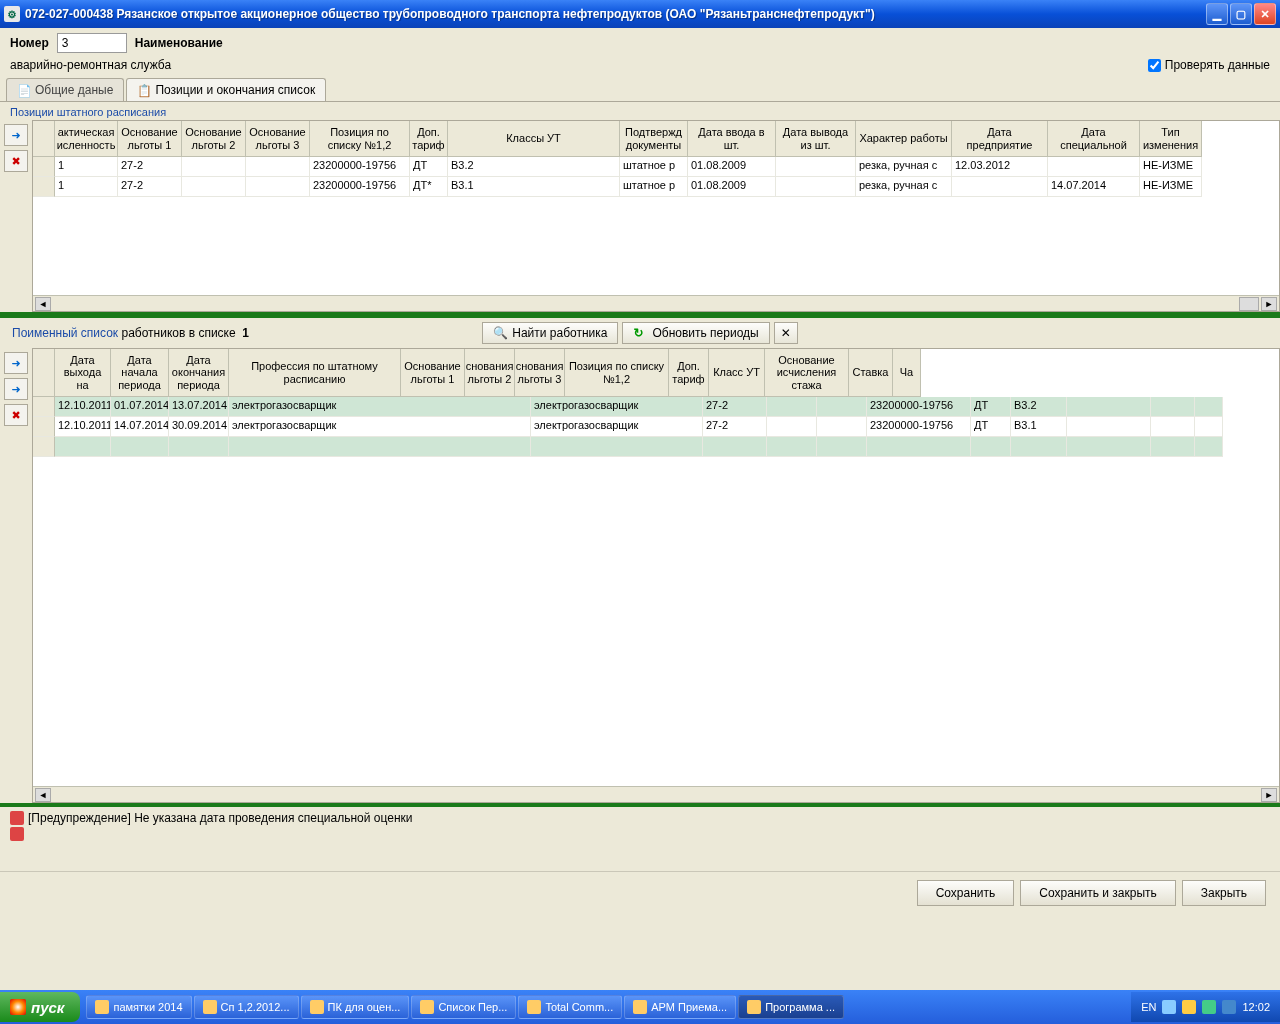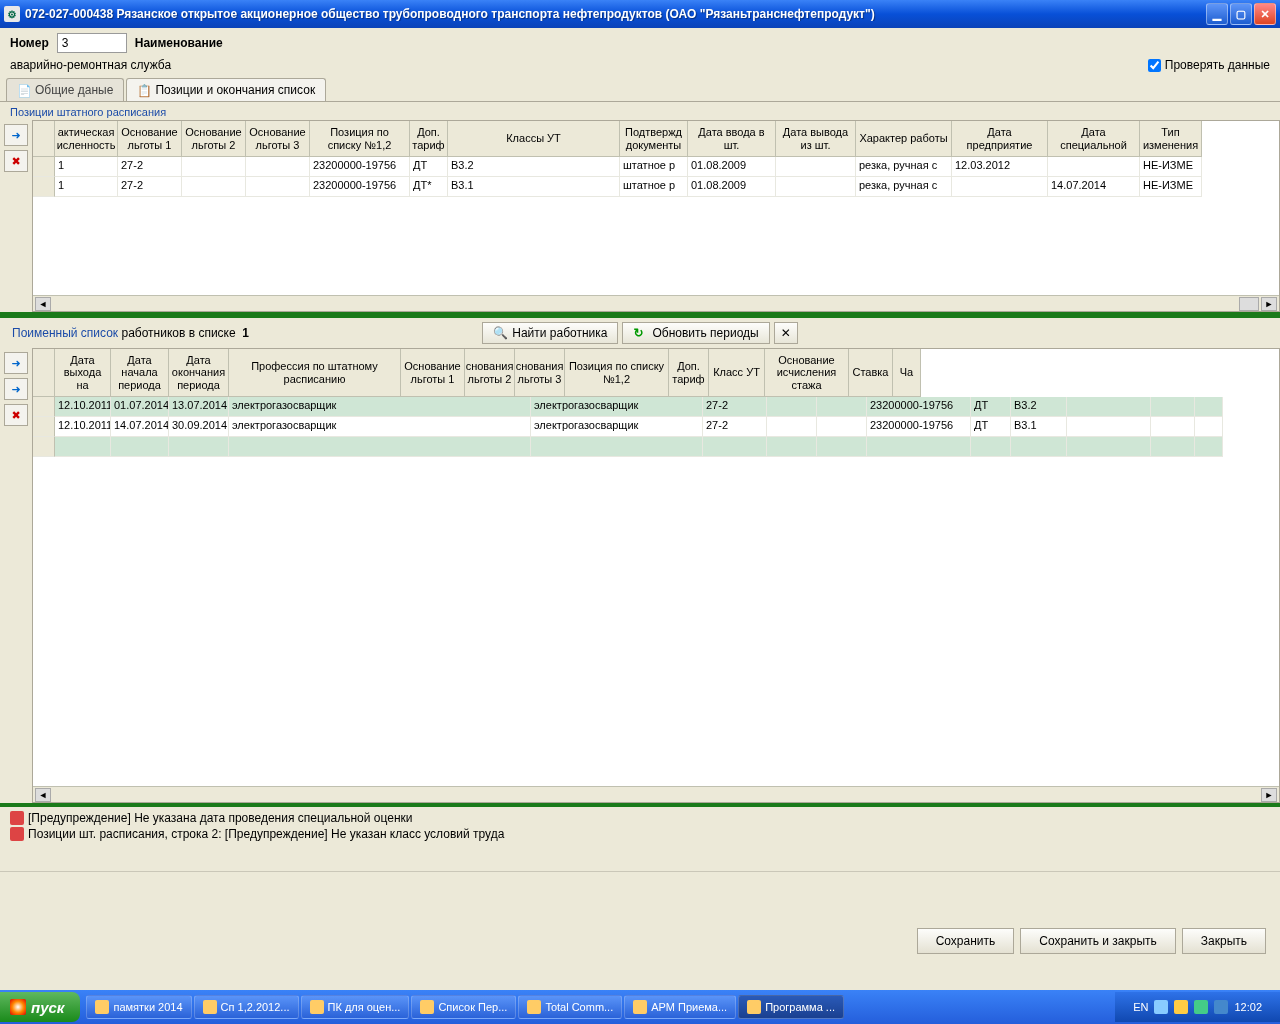--- a/index.html
+++ b/index.html
@@ -52,30 +52,30 @@
 .tb-btn { border:1px solid #aca899; background:linear-gradient(#fdfdfb,#e8e6d8); padding:3px 10px; font-size:12px; display:flex;align-items:center;gap:5px;cursor:pointer;}
 .tb-btn.icon-only{padding:3px 6px;}
 
 .sep-green{height:4px;background:#1a7a1a;}
 
 .warnings { padding:4px 10px; font-size:12px; color:#000; background:#ece9d8;}
 .warnings .warn-line{display:flex;align-items:center;gap:4px;margin-bottom:2px;}
 .warn-icon{width:14px;height:14px;background:#d44;border-radius:2px;display:inline-block;}
 
 .bottom-btns { display:flex; justify-content:flex-end; gap:6px; padding:8px 14px; background:#ece9d8; border-top:1px solid #cac7b8;}
-.bottom-btns button { border:1px solid #aca899; background:linear-gradient(#fdfdfb,#e4e1d2); padding:5px 18px;font-size:12px;cursor:pointer;margin-top:48px;}
+.bottom-btns button { border:1px solid #aca899; background:linear-gradient(#fdfdfb,#e4e1d2); padding:5px 18px;font-size:12px;cursor:pointer;}
 
 .taskbar { position:absolute; bottom:0; left:0; right:0; height:34px; background:linear-gradient(#3a82f7,#245edb); display:flex;align-items:center;font-size:11px;color:#fff;}
 .start-btn{ height:30px; padding:0 16px 0 10px; background:linear-gradient(#5fb85f,#1a8a1a); font-weight:bold; font-style:italic; font-size:15px; display:flex;align-items:center;gap:5px; border-radius:0 8px 8px 0;}
 .start-orb{width:16px;height:16px;background:radial-gradient(#fff,#f80,#d00);border-radius:2px;}
 .task-items{display:flex;gap:2px;margin-left:6px;flex:1;overflow:hidden;}
 .task-item{height:24px;padding:0 8px;background:linear-gradient(#5a94f8,#2a62d8);border:1px solid rgba(255,255,255,0.2);border-radius:3px;display:flex;align-items:center;gap:4px;max-width:130px;overflow:hidden;white-space:nowrap;cursor:pointer;}
 .task-item.active{background:linear-gradient(#2a5ab8,#1a4090);}
 .task-item .ti-icon{width:14px;height:14px;background:#fc6;border-radius:2px;flex-shrink:0;}
-.tray{display:flex;align-items:center;gap:6px;padding:0 18px;background:linear-gradient(#2e72e8,#1048b0);height:30px;}
+.tray{display:flex;align-items:center;gap:6px;padding:0 10px;background:linear-gradient(#2e72e8,#1048b0);height:30px;}
 .tray-icon{width:14px;height:14px;display:inline-block;}
 .clock{font-size:11px;}
 
 
 .t-c1{width:63px}.t-c2{width:64px}.t-c3{width:64px}.t-c4{width:64px}.t-c5{width:100px}.t-c6{width:38px}.t-c7{width:172px}.t-c8{width:68px}.t-c9{width:88px}.t-c10{width:80px}.t-c11{width:96px}.t-c12{width:96px}.t-c13{width:92px}.t-c14{width:62px}
 
 .b-c1{width:56px}.b-c2{width:58px}.b-c3{width:60px}.b-c4{width:302px}.b-c5{width:172px}.b-c6{width:64px}.b-c7{width:50px}.b-c8{width:50px}.b-c9{width:104px}.b-c10{width:40px}.b-c11{width:56px}.b-c12{width:84px}.b-c13{width:44px}.b-c14{width:28px}
 
 .small-icon{width:14px;height:14px;display:inline-block;}
 .magnify{color:#c80;}
@@ -294,21 +294,20 @@
 
 <div class="sep-green"></div>
 
 <div class="warnings" style="height:64px">
   <div class="warn-line">
     <span class="warn-icon"></span>
     <span>[Предупреждение]  Не указана дата проведения специальной оценки</span>
   </div>
   <div class="warn-line">
     <span class="warn-icon"></span>
-    <span>Позиции шт. расписания, строка 2: [Предупреждение]  Не указан класс условий труда</span>
   </div>
 </div>
 
 <div class="bottom-btns">
   <button>Сохранить</button>
   <button>Сохранить и закрыть</button>
   <button>Закрыть</button>
 </div>
 
 <div class="taskbar">

